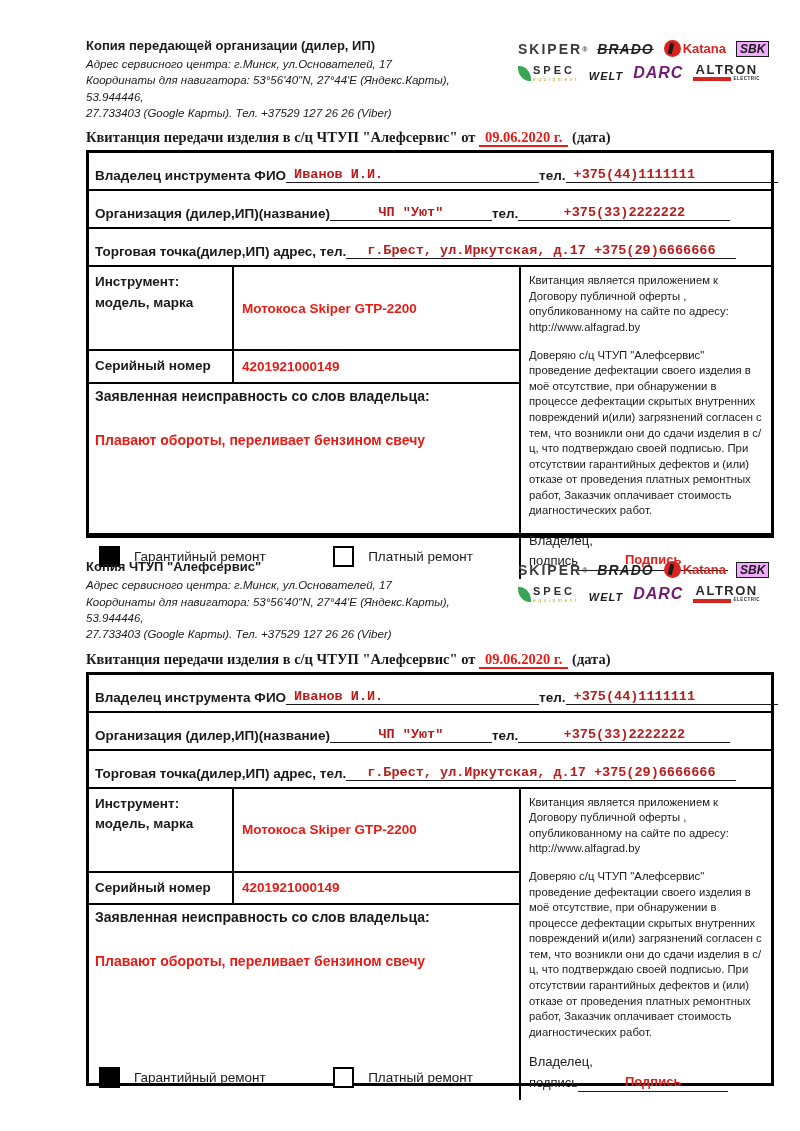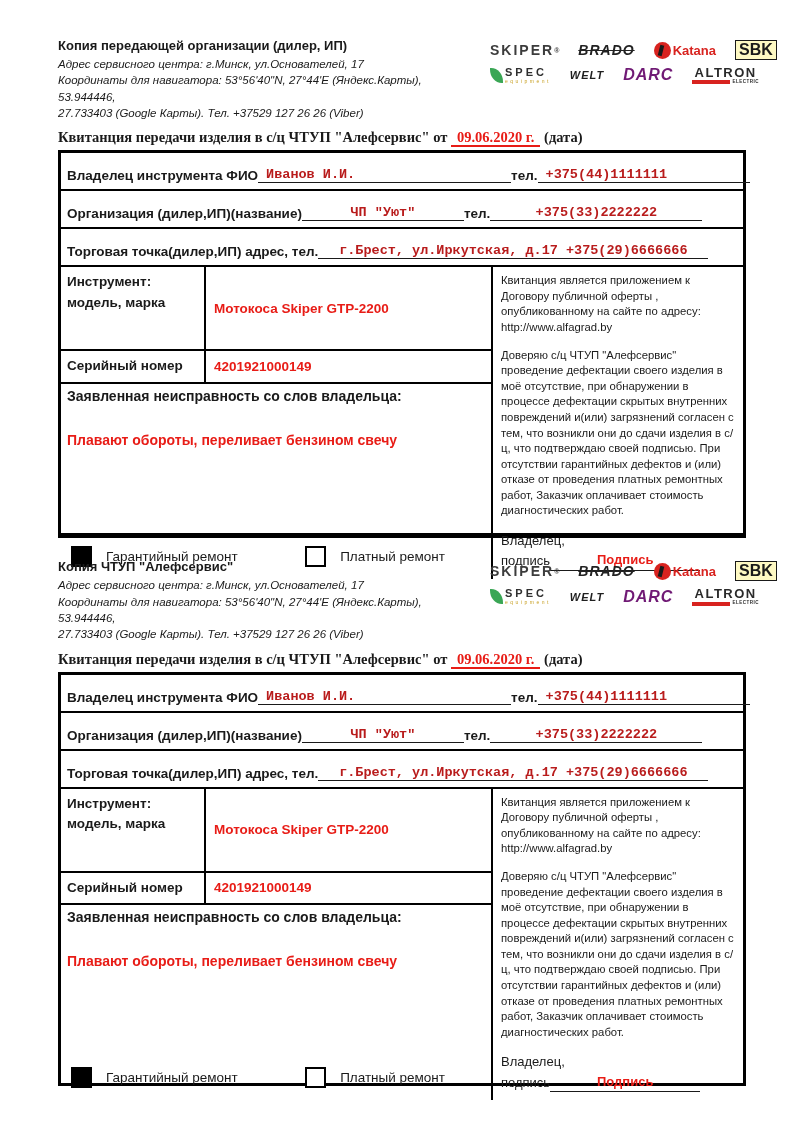--- a/index.html
+++ b/index.html
@@ -1,38 +1,38 @@
 <!DOCTYPE html>
 <html><head>
 <meta charset="utf-8">
 <style>
   * { margin:0; padding:0; box-sizing:border-box; }
   body { background:#ffffff; font-family:"Liberation Sans", sans-serif; color:#1a1a1a; }
-  .page { width:800px; height:1131px; background:#fff; position:relative; padding:38px 55px 0 58px; }
+  .page { width:800px; height:1131px; background:#fff; position:relative; padding:38px 55px 0 86px; }
   .copy { width:688px; }
 
   
   .head-row { display:flex; justify-content:space-between; align-items:flex-start; }
   .head-left { width:420px; }
   .head-title { font-size:13px; font-weight:bold; margin-bottom:3px; }
   .head-it { font-size:11.5px; font-style:italic; line-height:1.42; }
 
   
   .logos { width:256px; padding-top:2px; }
-  .logo-row { display:flex; align-items:center; justify-content:flex-start; gap:19px; margin-bottom:6px; }
+  .logo-row { display:flex; align-items:flex-end; justify-content:flex-start; gap:10px; margin-bottom:6px; }
   .lg { display:inline-flex; align-items:center; white-space:nowrap; }
   .lg-skiper { font-weight:bold; font-size:14px; letter-spacing:2px; color:#3c3c3c; }
   .lg-skiper sup { font-size:7px; letter-spacing:0; }
   .lg-brado { font-weight:bold; font-style:italic; font-size:14px; color:#222;
               text-decoration:line-through; letter-spacing:1px; }
   .lg-katana { gap:2px; }
   .katana-circle { width:17px; height:17px; border-radius:50%; background:#d8231f; display:inline-block; position:relative; }
   .katana-circle::after { content:""; position:absolute; left:5px; top:3px; width:4px; height:11px; background:#1a1a1a; transform:rotate(14deg); }
   .lg-katana .ktxt { color:#d8231f; font-weight:bold; font-size:13px; }
-  .lg-sbk { border:1.5px solid #1a1a1a; padding:0 3px; font-weight:bold; font-size:16px; background:#fef9c3; }
+  .lg-sbk { border:1.5px solid #1a1a1a; padding:0 3px; font-weight:bold; font-style:italic; font-size:12px; background:#f0abfc; }
   .lg-spec { gap:2px; }
   .spec-leaf { width:13px; height:15px; display:inline-block; border-radius:0 90% 0 90%; background:#3aa655; }
   .spec-txt { display:inline-flex; flex-direction:column; line-height:1; }
   .spec-main { font-size:11px; font-weight:bold; letter-spacing:3px; color:#2f2f2f; }
   .spec-sub { font-size:5px; letter-spacing:2.5px; color:#c9a227; margin-top:1px; }
   .lg-welt { font-weight:bold; font-style:italic; font-size:11px; letter-spacing:1px; color:#1f1f1f; }
   .lg-darc { font-weight:bold; font-size:16px; letter-spacing:1px; color:#701a75; font-style:italic; }
   .lg-altron { display:inline-flex; flex-direction:column; line-height:1; }
   .altron-main { font-weight:bold; font-size:13px; letter-spacing:1.5px; color:#2a2a2a; }
   .altron-bar { display:flex; align-items:center; gap:2px; margin-top:1px; }

